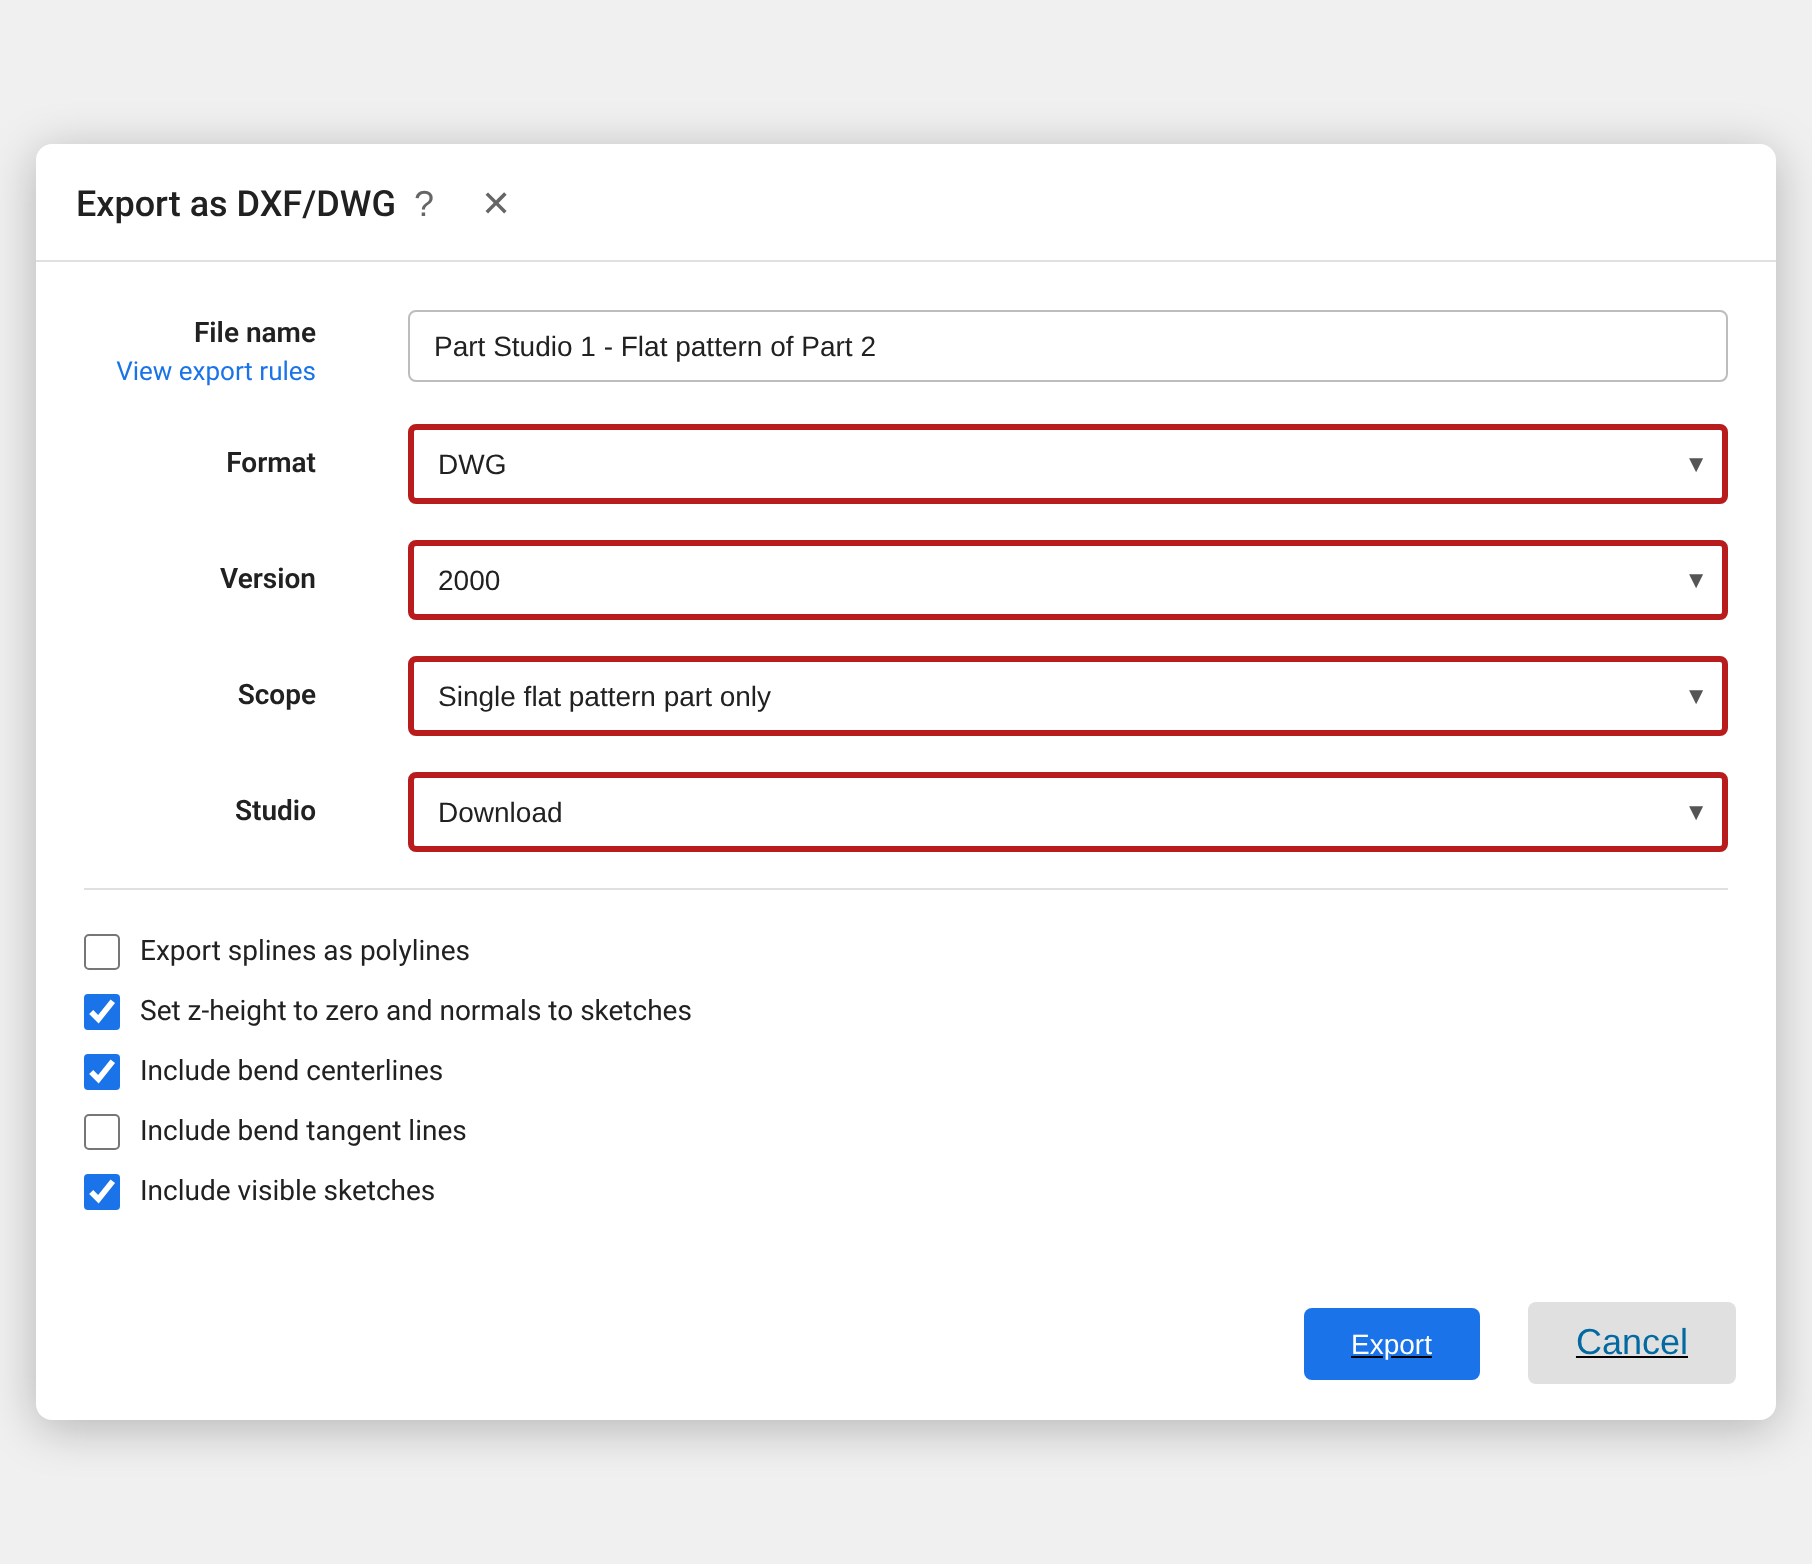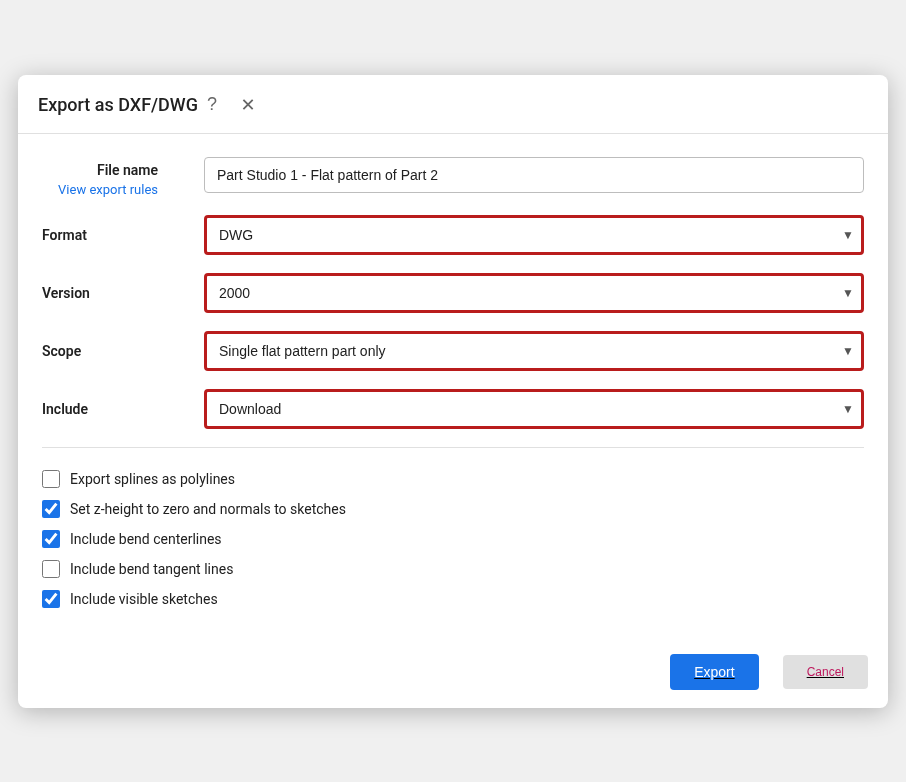--- a/index.html
+++ b/index.html
@@ -75,21 +75,21 @@
     }
 
     .form-row {
       display: flex;
       align-items: center;
       margin-bottom: 18px;
     }
 
     .form-label {
       width: 130px;
-      text-align: left;
+      text-align: right;
       padding-right: 14px;
       font-weight: 600;
       color: #212121;
       font-size: 14px;
       flex-shrink: 0;
     }
 
     .form-control {
       flex: 1;
       margin-left: 32px;
@@ -186,25 +186,25 @@
       border: none;
       border-radius: 4px;
       padding: 10px 24px;
       font-size: 14px;
       font-weight: 500;
       cursor: pointer;
     }
 
     .btn-cancel {
       background: #e0e0e0;
-      color: #be185d;
+      color: #0369a1;
       border: none;
       border-radius: 4px;
       padding: 10px 24px;
-      font-size: 12px;
+      font-size: 18px;
       font-weight: 500;
       cursor: pointer;
     }
 
     .divider {
       border: none;
       border-top: 1px solid #e0e0e0;
       margin: 4px 0 10px 0;
     }
   </style>
@@ -276,21 +276,21 @@
               <option value="single" selected="">Single flat pattern part only</option>
               <option value="all">All flat pattern parts</option>
               <option value="entire">Entire part studio</option>
             </select>
             <span class="select-arrow">▼</span>
           </div>
         </div>
       </div>
 
       <div class="form-row">
-        <div class="form-label">Include</div>
+        <div class="form-label">Studio</div>
         <div class="form-control">
           <div class="select-wrapper">
             <select class="select-control">
               <option value="download" selected="">Download</option>
               <option value="save">Save to OnShape</option>
             </select>
             <span class="select-arrow">▼</span>
           </div>
         </div>
       </div>

